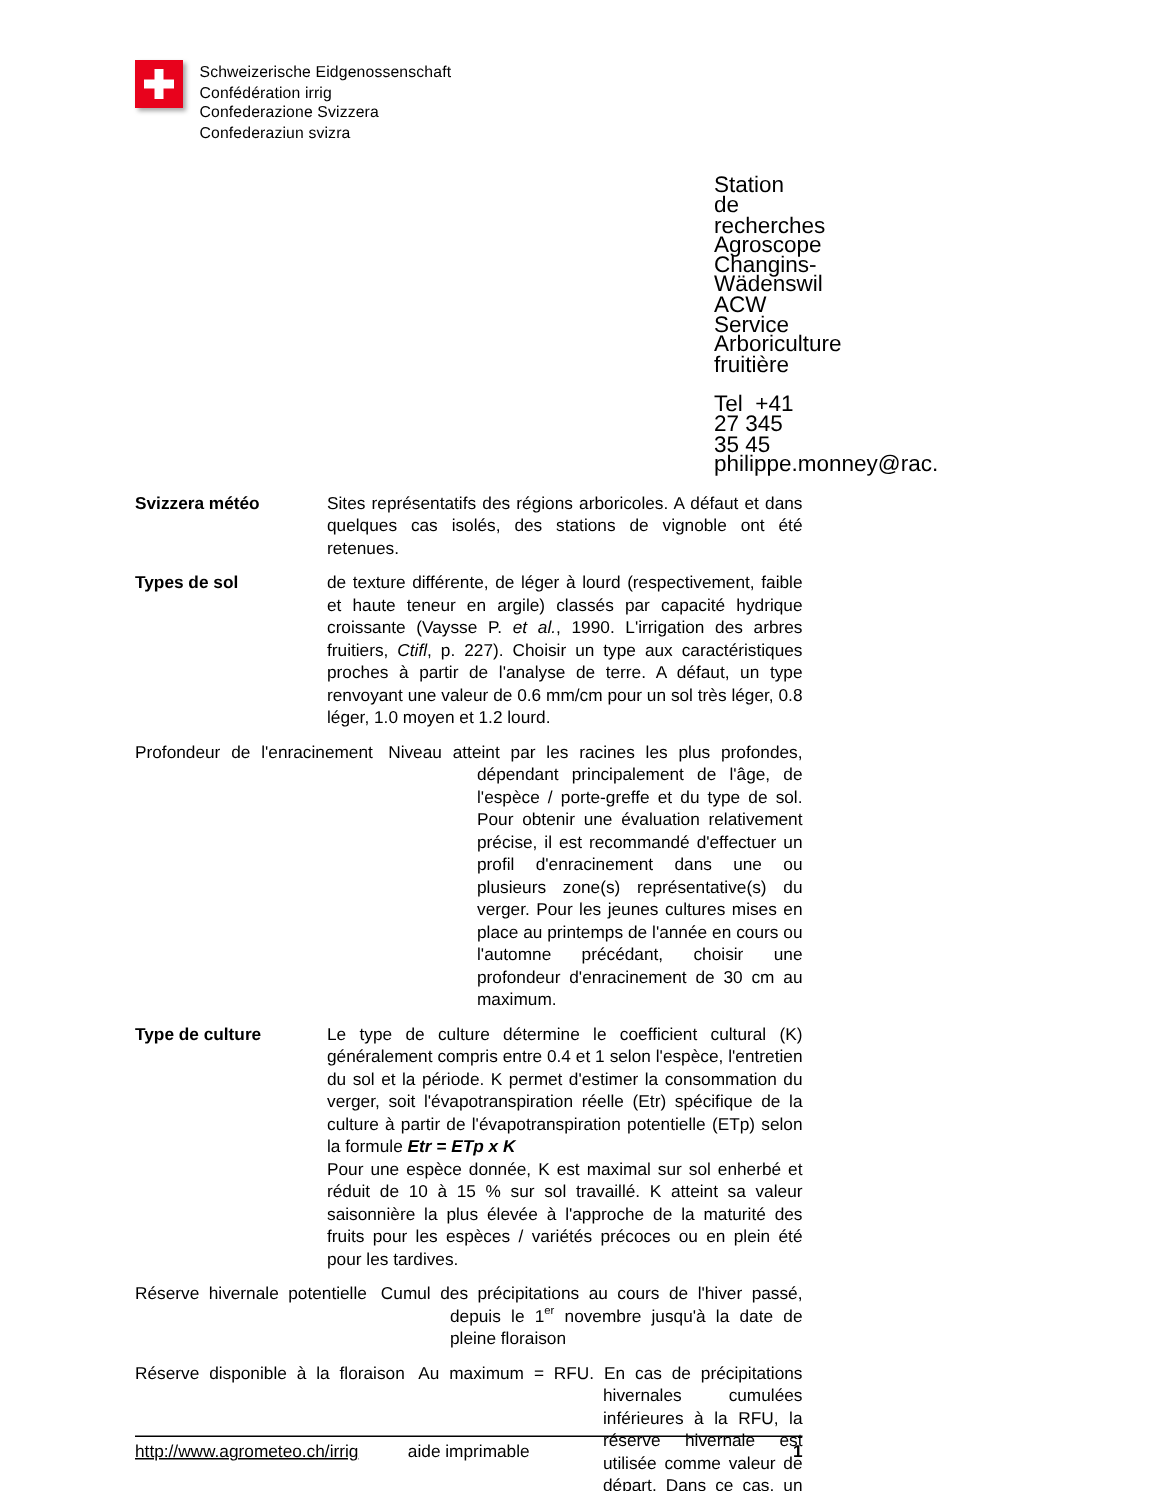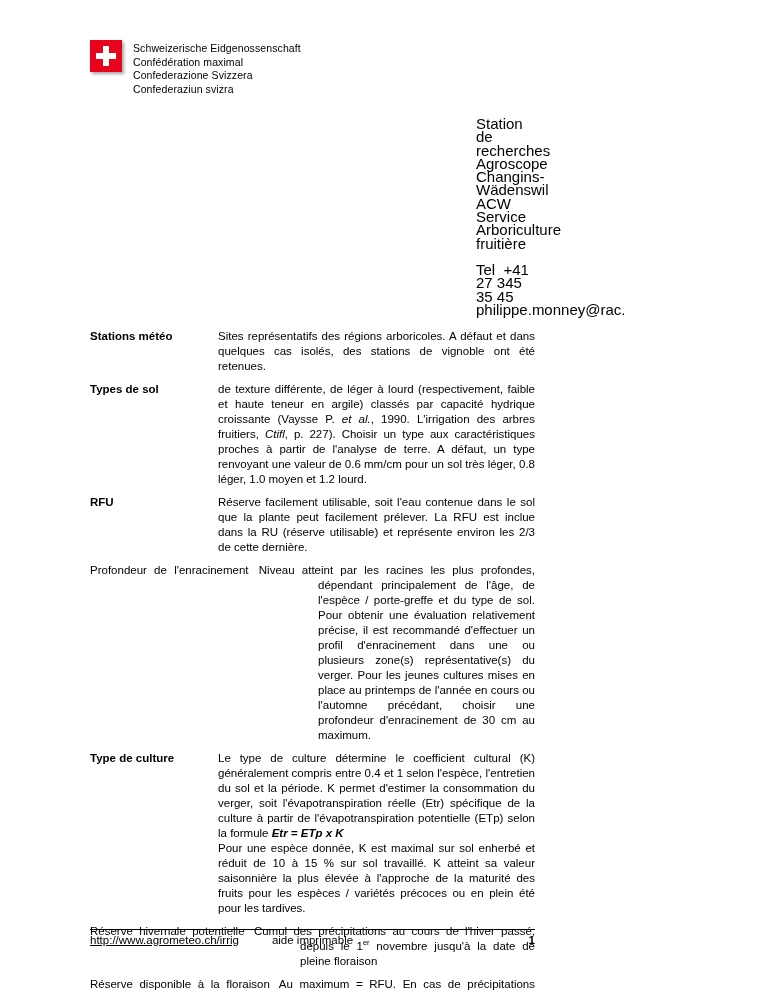--- a/index.html
+++ b/index.html
@@ -44,74 +44,70 @@
     padding-left:var(--hang);
     text-indent:calc(-1 * var(--hang));
   }
   .term-inline { font-weight:400; padding-right:3px; }
   .i  { font-style:italic; }
   .bi { font-style:italic; font-weight:700; }
   .b  { font-weight:700; }
   .sup { vertical-align:super; font-size:7.5px; line-height:0; }
 
   
-  .footer { position:absolute; left:90px; right:90px; bottom:48px; }
+  .footer { position:absolute; left:90px; right:90px; bottom:20px; }
   .footer-rule { border:0; border-top:1.4px solid #000; height:0; }
   .footer-row {
     display:grid; grid-template-columns:1fr auto 1fr;
     align-items:baseline; padding-top:4px; font-size:11.5px;
   }
   .footer-link { text-decoration:underline; cursor:pointer; justify-self:start; }
   .footer-center { justify-self:center; }
   .footer-page { justify-self:end; font-weight:700; }
 </style>
 </head>
 <body>
 
 <div class="page">
 
   <div class="masthead">
     <span class="flag"></span>
     <div class="org-lines">
       <div>Schweizerische Eidgenossenschaft</div>
-      <div>Confédération maximal</div>
+      <div>Confédération irrig</div>
       <div>Confederazione Svizzera</div>
       <div>Confederaziun svizra</div>
     </div>
   </div>
 
   <div class="contact">
     <div class="group">
       <div>Station de recherches</div>
       <div>Agroscope Changins-Wädenswil ACW</div>
       <div>Service Arboriculture fruitière</div>
     </div>
     <div class="group">
       <div>Tel&nbsp;&nbsp;+41 27 345 35 45</div>
       <div>philippe.monney@rac.admin.ch</div>
     </div>
   </div>
 
   <div class="entries">
 
     <div class="entry cols">
-      <div class="term">Stations météo</div>
+      <div class="term">Svizzera météo</div>
       <div class="body">Sites représentatifs des régions arboricoles. A défaut et dans quelques cas isolés, des stations de vignoble ont été retenues.</div>
     </div>
 
     <div class="entry cols">
       <div class="term">Types de sol</div>
       <div class="body"><span>de texture différente, de léger à lourd (respectivement, faible et haute teneur en argile) classés par capacité hydrique croissante (Vaysse P. </span><span class="i">et al.</span><span>, 1990. L'irrigation des arbres fruitiers, </span><span class="i">Ctifl</span><span>, p. 227). Choisir un type aux caractéristiques proches à partir de l'analyse de terre. A défaut, un type renvoyant une valeur de 0.6 mm/cm pour un sol très léger, 0.8 léger, 1.0 moyen et 1.2 lourd.</span></div>
     </div>
 
 
-    <div class="entry cols">
-      <div class="term">RFU</div>
-      <div class="body">Réserve facilement utilisable, soit l'eau contenue dans le sol que la plante peut facilement prélever. La RFU est inclue dans la RU (réserve utilisable) et représente environ les 2/3 de cette dernière.</div>
-    </div>
 
     <div class="entry hang" style="--hang:228px">
       <p class="body"><span class="term-inline">Profondeur de l'enracinement</span> <span>Niveau atteint par les racines les plus profondes, dépendant principalement de l'âge, de l'espèce / porte-greffe et du type de sol. Pour obtenir une évaluation relativement précise, il est recommandé d'effectuer un profil d'enracinement dans une ou plusieurs zone(s) représentative(s) du verger. Pour les jeunes cultures mises en place au printemps de l'année en cours ou l'automne précédant, choisir une profondeur d'enracinement de 30 cm au maximum.</span></p>
     </div>
 
     <div class="entry cols">
       <div class="term">Type de culture</div>
       <div class="body"><span>Le type de culture détermine le coefficient cultural (K) généralement compris entre 0.4 et 1 selon l'espèce, l'entretien du sol et la période. K permet d'estimer la consommation du verger, soit l'évapotranspiration réelle (Etr) spécifique de la culture à partir de l'évapotranspiration potentielle (ETp) selon la formule </span><span class="bi">Etr = ETp x K</span><br><span>Pour une espèce donnée, K est maximal sur sol enherbé et réduit de 10 à 15 % sur sol travaillé. K atteint sa valeur saisonnière la plus élevée à l'approche de la maturité des fruits pour les espèces / variétés précoces ou en plein été pour les tardives.</span></div>
     </div>
 

